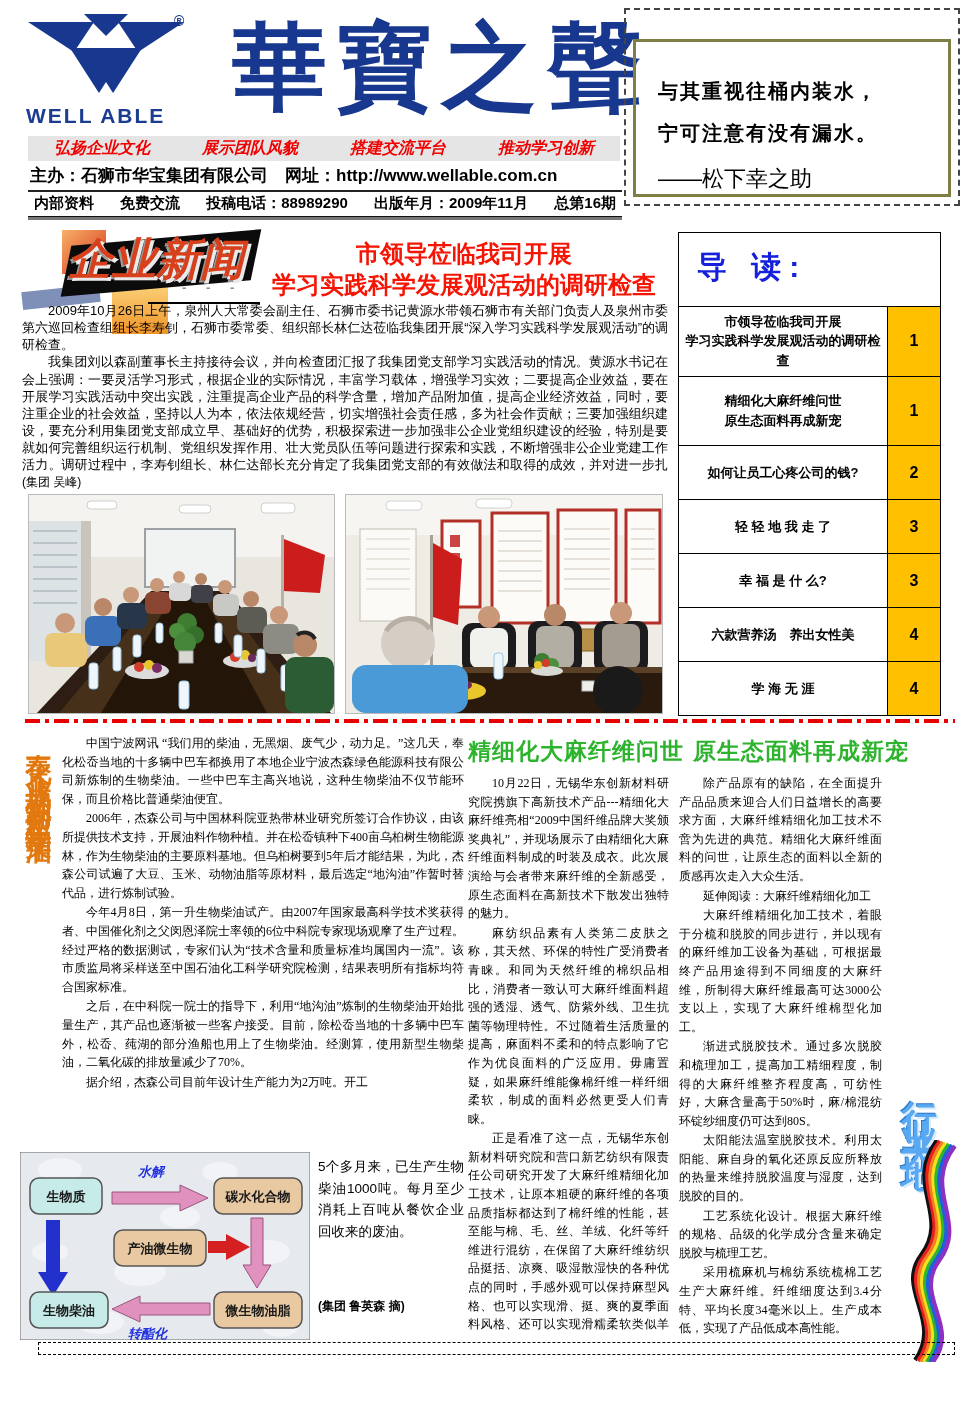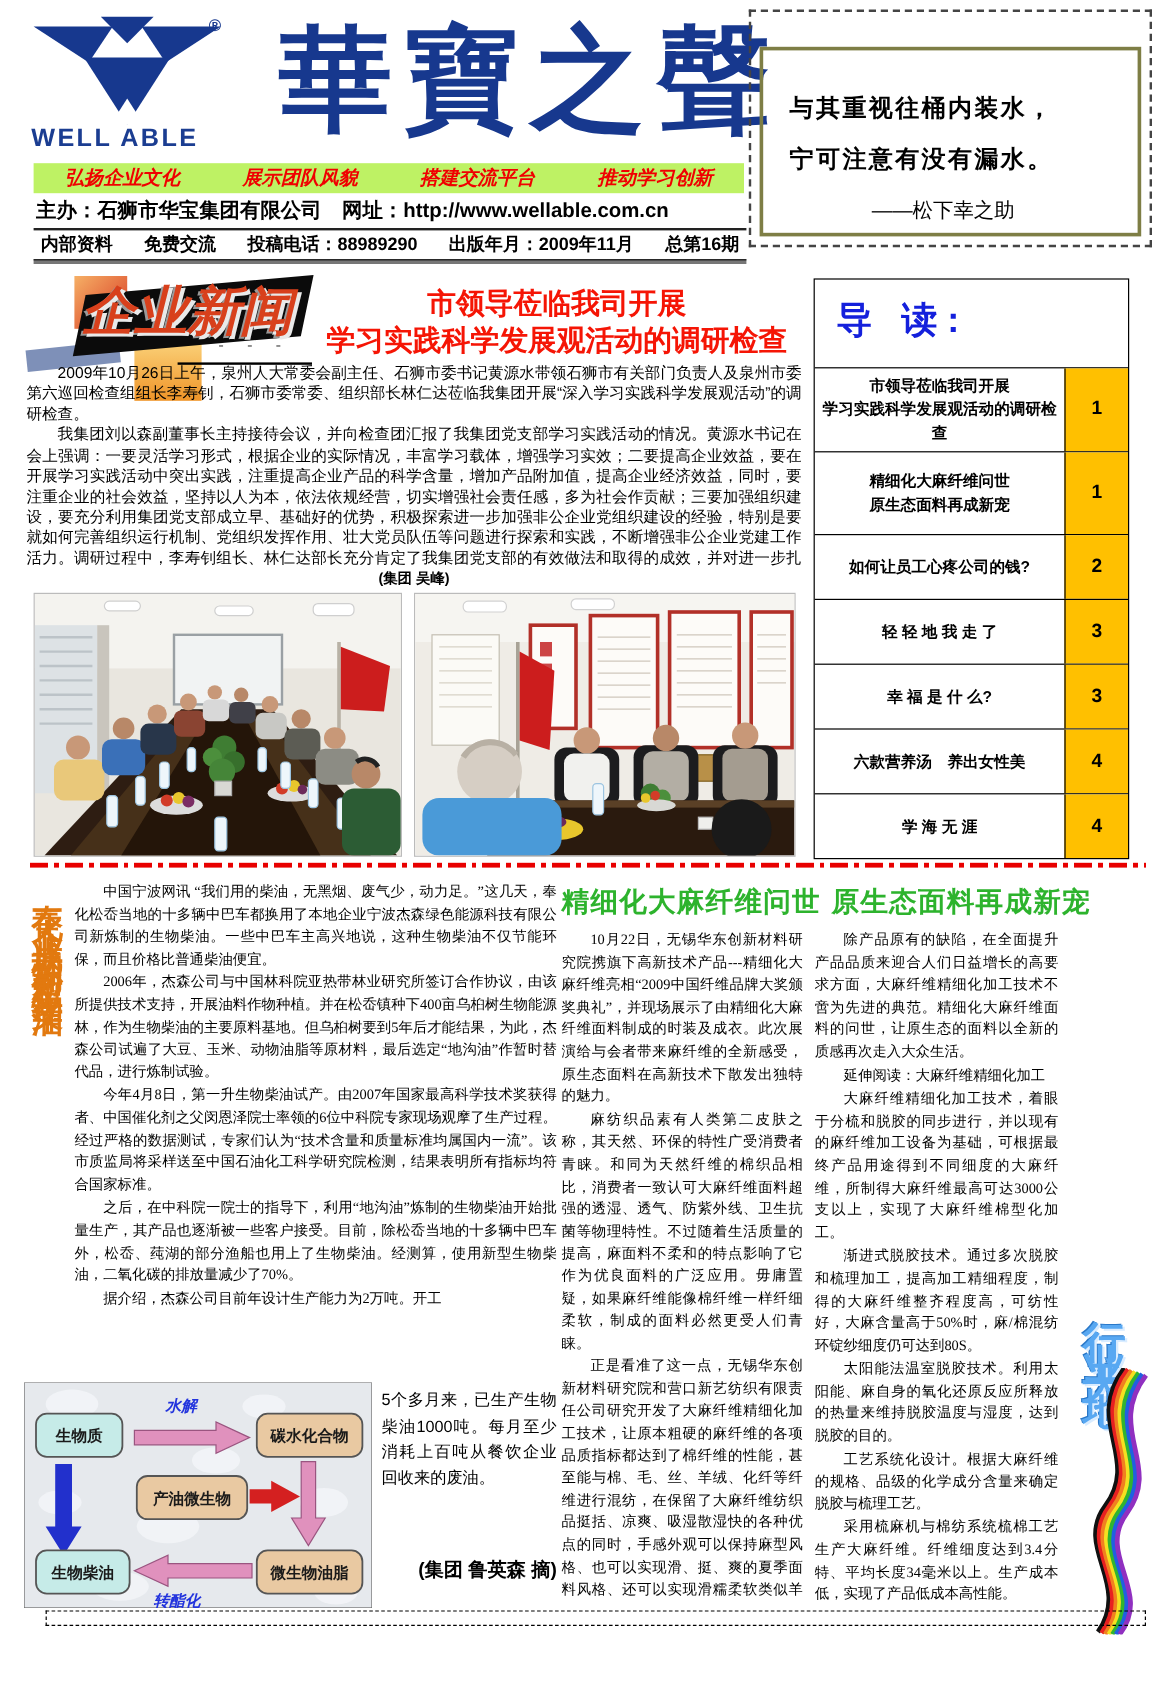--- a/index.html
+++ b/index.html
@@ -5,56 +5,56 @@
   html,body{margin:0;padding:0;background:#fff;}
   .page{position:relative;width:962px;height:1401px;background:#fff;overflow:hidden;
         font-family:"Liberation Sans",sans-serif;color:#000;}
   .abs{position:absolute;}
 
   
   .logo-wrap{left:26px;top:12px;width:160px;height:122px;}
   .logo-text{left:26px;top:104px;width:160px;font-size:21px;font-weight:bold;color:#1b3d91;letter-spacing:2px;}
   .paper-title{left:192px;top:2px;width:440px;font-family:"DejaVu Serif",serif;
         font-size:95px;font-weight:bold;color:#17388e;letter-spacing:10px;line-height:130px;white-space:nowrap;margin-left:40px;}
-  .slogan-bar{left:28px;top:136px;width:592px;height:25px;background:#bef264;
+  .slogan-bar{left:28px;top:136px;width:592px;height:25px;background:#e5e5e5;
         display:flex;align-items:center;justify-content:space-around;}
   .slogan-bar span{color:#f00000;font-weight:bold;font-style:italic;font-size:16px;font-family:"DejaVu Serif",serif;}
   .org-line{left:30px;top:164px;width:592px;font-size:17px;font-weight:bold;}
   .rule1{left:28px;top:190px;width:594px;height:2px;background:#222;}
   .info-line{left:34px;top:194px;width:582px;display:flex;justify-content:space-between;
         font-size:15px;font-weight:bold;}
   .rule2{left:28px;top:216px;width:594px;height:3px;background:#777;border-top:1px solid #111;}
 
   
   .quote-outer{left:624px;top:8px;width:332px;height:194px;border:2px dashed #444;}
   .quote-inner{position:absolute;left:7px;top:7px;right:7px;bottom:7px;border:3px solid #7e7e45;
         padding:28px 16px 10px 22px;box-sizing:border-box;margin-top:22px;}
   .quote-line{font-size:20px;font-weight:bold;letter-spacing:2px;line-height:2.1;}
-  .quote-attr{font-size:17px;text-align:center;margin-top:10px;padding-right:18px;}
+  .quote-attr{font-size:22px;text-align:left;margin-top:10px;padding-right:18px;}
 
   
   .banner{left:20px;top:228px;width:250px;height:88px;}
   .sq1{position:absolute;left:42px;top:2px;width:44px;height:44px;background:linear-gradient(135deg,#f6b066,#d63420);}
   .sq2{position:absolute;left:2px;top:60px;width:78px;height:18px;background:#7e90b8;transform:rotate(-6deg);}
   .sq3{position:absolute;left:92px;top:56px;width:56px;height:50px;background:linear-gradient(180deg,#fbd27a,#ef9428);}
   .black-banner{position:absolute;left:46px;top:10px;width:190px;height:50px;background:#0b0b0b;
         transform:skewY(-5deg) skewX(-12deg);}
   .banner-label{position:absolute;left:48px;top:2px;width:210px;font-size:44px;font-weight:bold;font-style:italic;
         font-family:"DejaVu Serif",serif;color:#d8401c;white-space:nowrap;
         text-shadow:3px 3px 0 #e9e9e9,-2px 2px 0 #9a9a9a;}
   .banner-dashes{position:absolute;left:162px;top:52px;color:#8a8a8a;font-weight:bold;letter-spacing:8px;font-size:13px;}
   .banner-line{position:absolute;left:128px;top:74px;width:112px;height:2px;background:#000;}
 
   
   .lead-title{left:260px;top:238px;width:408px;text-align:center;color:#f51505;font-weight:bold;
         font-size:24px;line-height:1.3;}
   .lead-body{left:22px;top:302px;width:646px;height:172px;overflow:hidden;font-size:13px;line-height:1.32;
         text-align:justify;}
   .lead-body p,.col p{margin:0;text-indent:2em;}
-  .lead-byline{left:22px;top:474px;width:646px;text-align:center;font-size:12px;font-weight:bold;}
+  .lead-byline{left:22px;top:474px;width:646px;text-align:left;font-size:12px;font-weight:normal;}
   .photo{border:1px solid #bbb;}
 
   
   .guide{left:678px;top:232px;width:263px;height:484px;border:1px solid #000;box-sizing:border-box;
         display:flex;flex-direction:column;justify-content:flex-end;}
   .guide-title{height:74px;box-sizing:border-box;padding:14px 0 0 18px;color:#1420dc;font-weight:bold;
         font-size:30px;letter-spacing:8px;}
   .guide-row{display:flex;border-top:1px solid #000;}
   .guide-row.h70{height:70px;} .guide-row.h54{height:54px;}
   .guide-text{flex:1;display:flex;align-items:center;justify-content:center;text-align:center;
@@ -64,21 +64,21 @@
 
   
   .red-divider{left:25px;top:719px;width:930px;height:4px;
         background:repeating-linear-gradient(90deg,#e80000 0 15px,transparent 15px 20px,#e80000 20px 24px,transparent 24px 29px);}
   .vert-title{left:13px;top:733px;width:44px;height:448px;writing-mode:vertical-rl;text-orientation:upright;
         font-family:"DejaVu Serif",serif;font-size:26px;font-weight:bold;color:#e2790f;letter-spacing:6px;}
   .bio-wide{left:62px;top:734px;width:402px;height:414px;overflow:hidden;font-size:13.5px;line-height:1.48;
         text-align:justify;}
   .bio-narrow{left:318px;top:1156px;width:146px;height:138px;overflow:hidden;font-size:13.5px;line-height:1.6;
         text-align:justify;}
-  .bio-byline{left:318px;top:1298px;width:146px;font-size:16px;font-weight:bold;line-height:1.4;text-align:right;}
+  .bio-byline{left:318px;top:1298px;width:146px;font-size:12px;font-weight:bold;line-height:1.4;}
   .col p{margin:0 0 1px 0;}
 
   .hemp-title{left:468px;top:736px;width:474px;font-size:23px;font-weight:bold;color:#2db32d;
         font-family:"DejaVu Serif",serif;letter-spacing:1px;white-space:nowrap;}
   .hemp-col1{left:468px;top:774px;width:201px;height:562px;}
   .hemp-col2{left:679px;top:774px;width:203px;height:562px;}
   .col{overflow:hidden;font-size:12px;line-height:1.55;text-align:justify;font-family:Liberation Serif, serif;}
 
   .industry-title{left:886px;top:1072px;width:58px;height:300px;writing-mode:vertical-rl;text-orientation:upright;
         font-family:"DejaVu Serif",serif;font-size:36px;font-weight:bold;color:#58a8f2;letter-spacing:18px;

